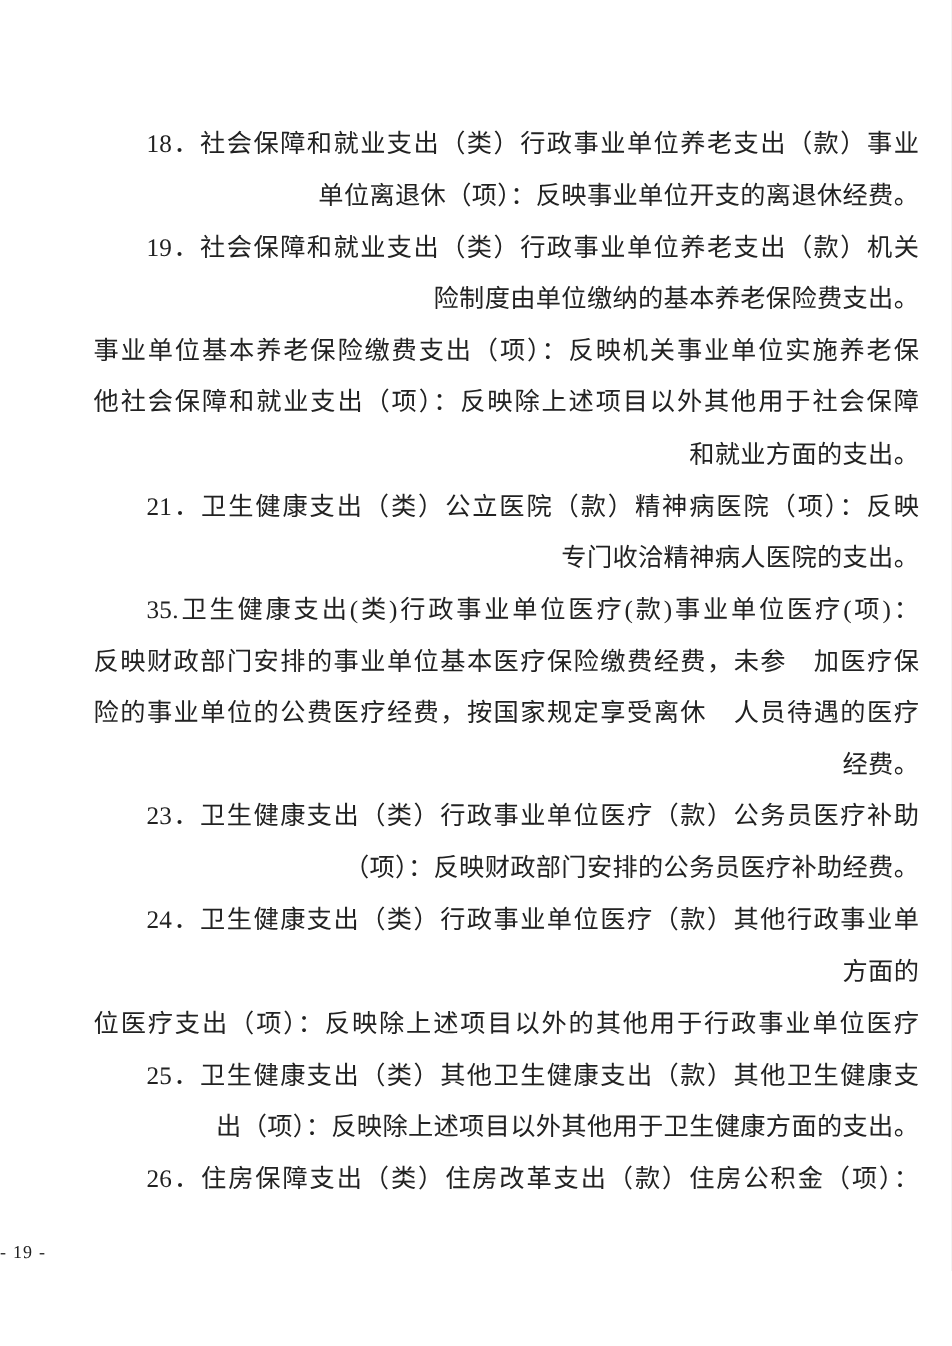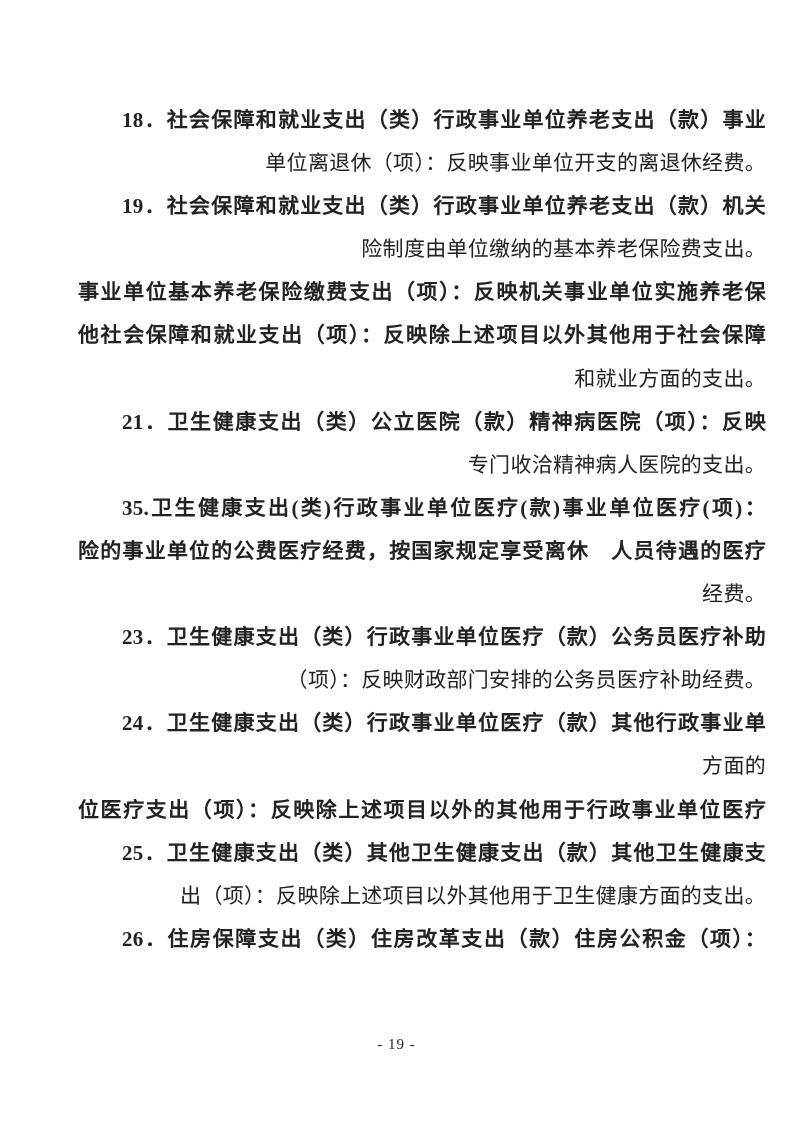--- a/index.html
+++ b/index.html
@@ -34,31 +34,29 @@
     letter-spacing: 0.3px;
     text-align: right;
     white-space: nowrap;
     overflow: visible;
   }
   .line.justify {
     white-space: normal;
     text-align: justify;
     text-align-last: justify;
     text-justify: inter-character;
-    font-weight: bold;
   }
   .line.indent {
     text-indent: 44px;
   }
   .footer {
     position: absolute;
     left: 0;
     top: 1036px;
     width: 793px;
-    text-align: center;
     font-size: 15px;
     letter-spacing: 1px;
     color: #222222;
     font-family: "Liberation Serif", "DejaVu Serif", serif;
   }
 </style>
 </head>
 <body>
 
 <div class="page">
@@ -75,20 +73,21 @@
       <div class="paragraph">
         <div class="line justify">他社会保障和就业支出（项）：反映除上述项目以外其他用于社会保障</div>
         <div class="line">和就业方面的支出。</div>
       </div>
       <div class="paragraph">
         <div class="line indent justify">21．卫生健康支出（类）公立医院（款）精神病医院（项）：反映</div>
         <div class="line">专门收洽精神病人医院的支出。</div>
       </div>
       <div class="paragraph">
         <div class="line indent justify">35.卫生健康支出(类)行政事业单位医疗(款)事业单位医疗(项)：</div>
+        <div class="line justify">反映财政部门安排的事业单位基本医疗保险缴费经费，未参　加医疗保</div>
         <div class="line justify">险的事业单位的公费医疗经费，按国家规定享受离休　人员待遇的医疗</div>
         <div class="line">经费。</div>
       </div>
       <div class="paragraph">
         <div class="line indent justify">23．卫生健康支出（类）行政事业单位医疗（款）公务员医疗补助</div>
         <div class="line">（项）：反映财政部门安排的公务员医疗补助经费。</div>
       </div>
       <div class="paragraph">
         <div class="line indent justify">24．卫生健康支出（类）行政事业单位医疗（款）其他行政事业单</div>
         <div class="line">方面的</div>

